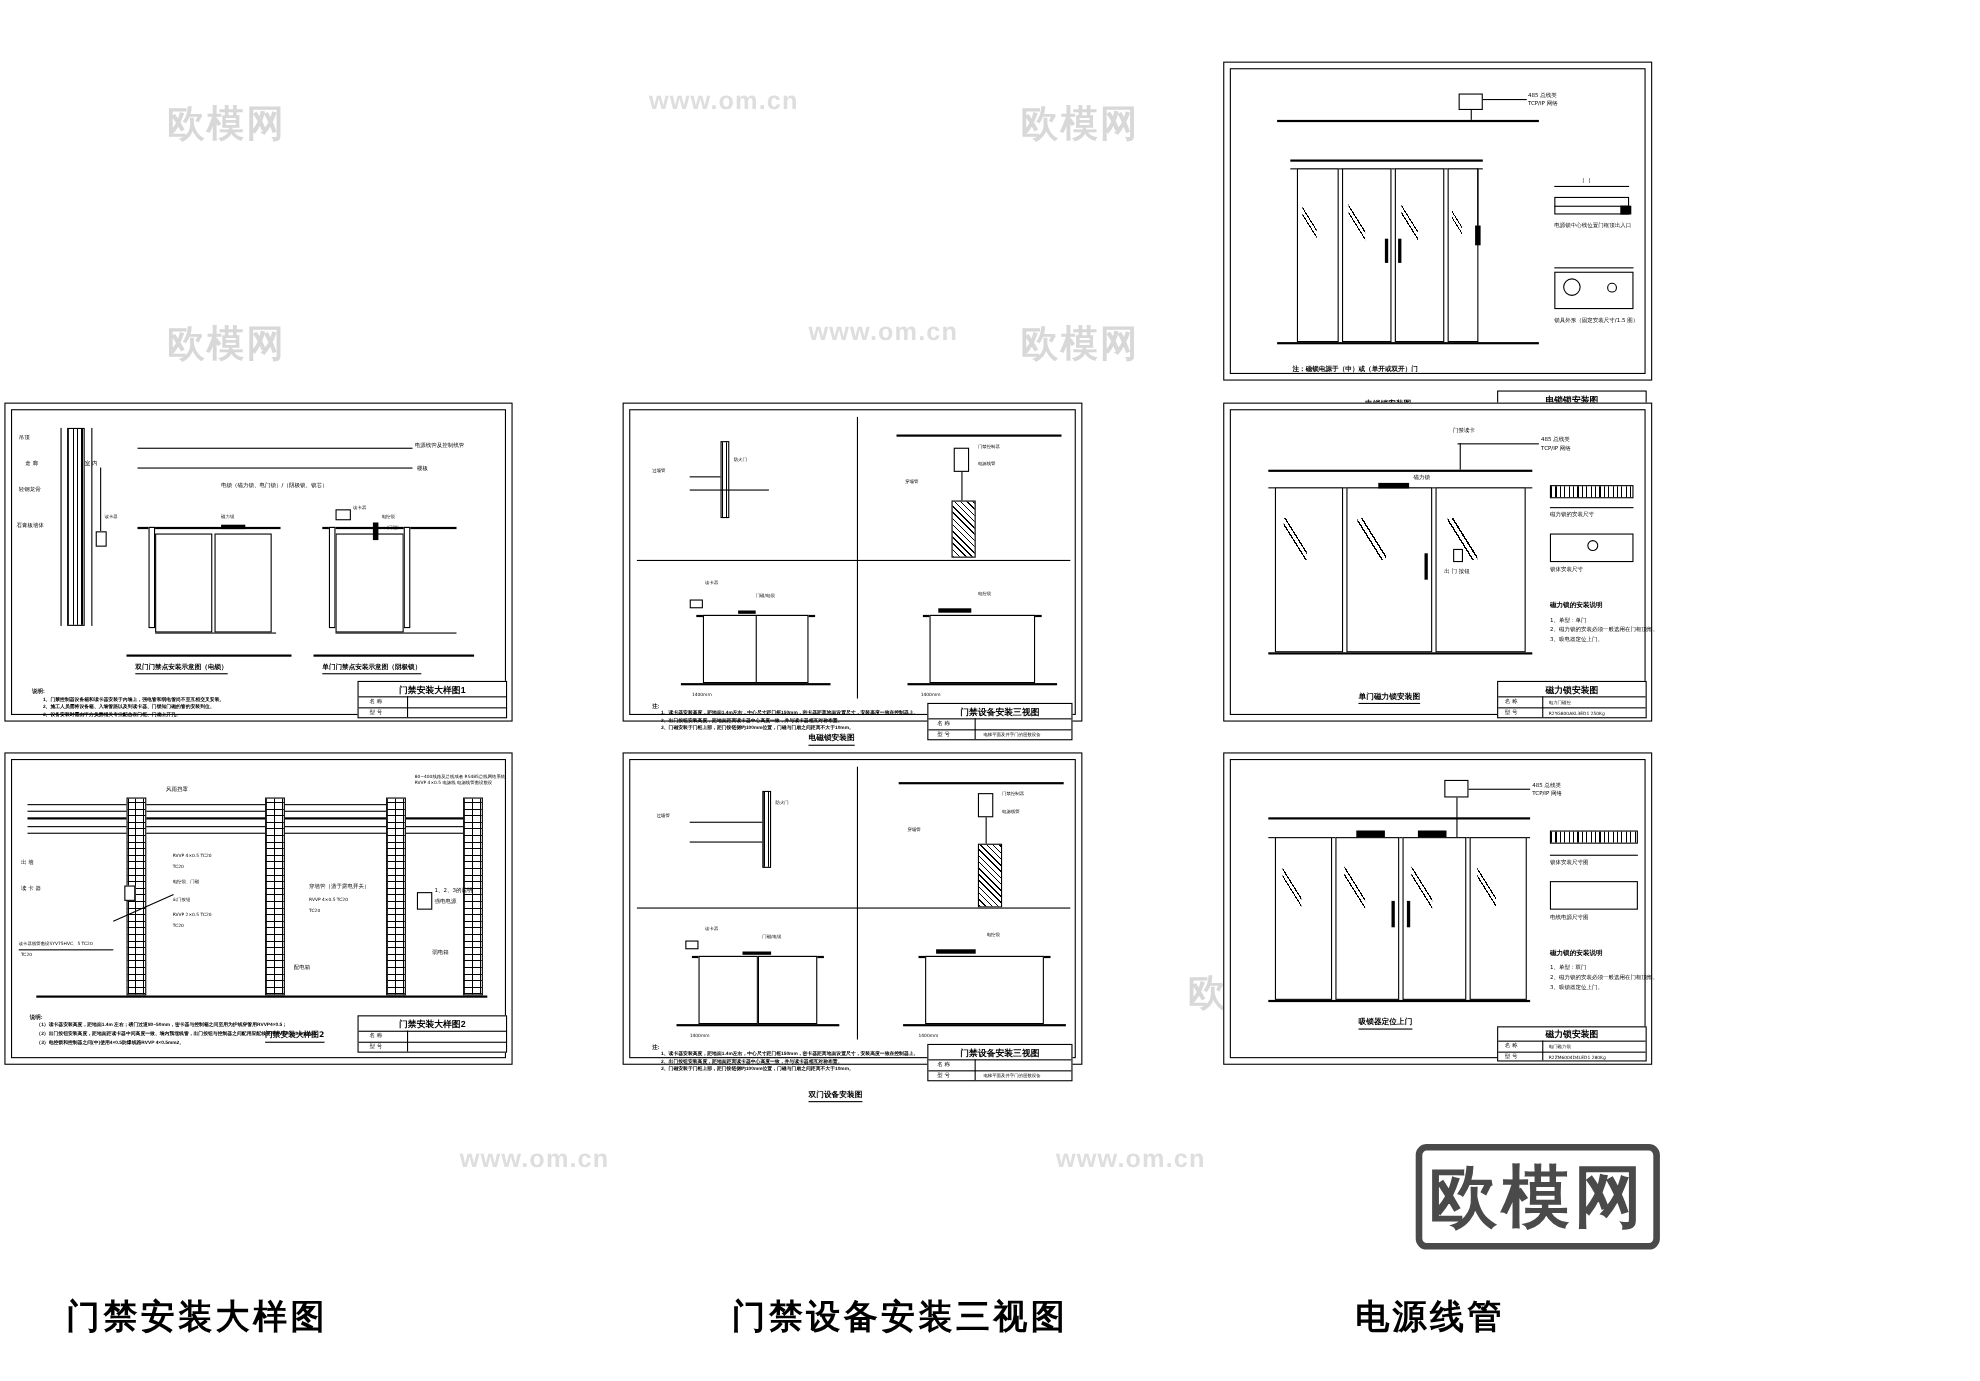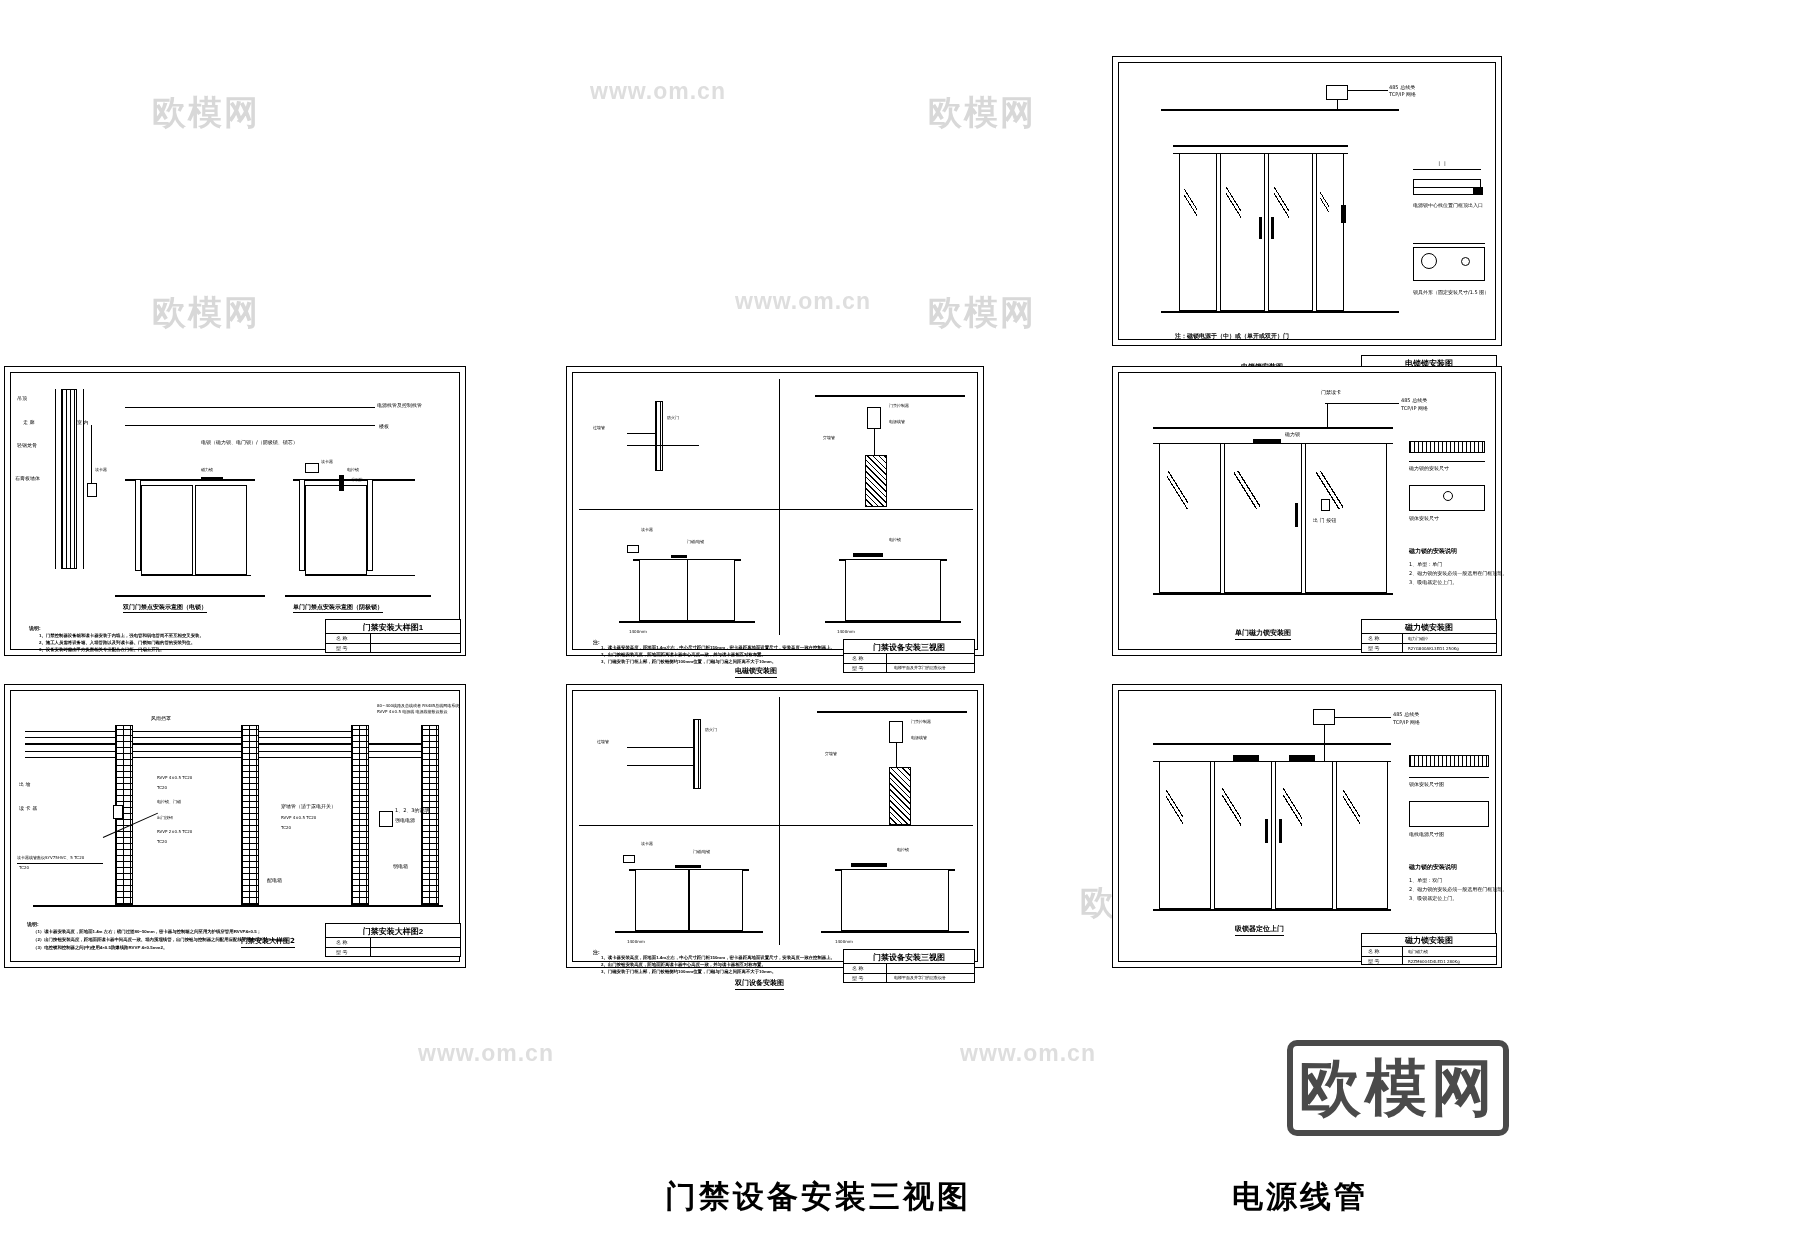--- a/index.html
+++ b/index.html
@@ -426,21 +426,21 @@
     <div class="ln hl2" style="left:254px;top:246px;width:148px;"></div>
     <div class="boxf" style="left:284px;top:178px;width:36px;height:4px;"></div>
     <div class="txt" style="left:330px;top:162px;">电控锁</div>
     <div class="txt" style="left:268px;top:254px;">1400mm</div>
 
     <div class="notes-t" style="left:26px;top:264px;">注:</div>
     <div class="notes" style="left:34px;top:270px;">1、读卡器安装高度，距地面1.4m左右，中心尺寸距门框150mm，密卡器距离地面设置尺寸，安装高度一致在控制器上。</div>
     <div class="notes" style="left:34px;top:277px;">2、出门按钮安装高度，距地面距离读卡器中心高度一致，并与读卡器相互对称布置。</div>
     <div class="notes" style="left:34px;top:284px;">3、门磁安装于门框上部，距门铰链侧约100mm位置，门磁与门扇之间距离不大于10mm。</div>
 
-    <div class="txt txt7 ul" style="left:168px;top:294px;">双门设备安装图</div>
+    <div class="txt txt7 ul" style="left:168px;top:306px;">双门设备安装图</div>
 
     <div class="tblock" style="left:276px;top:264px;width:132px;height:34px;">
       <div class="tb-title" style="top:2px;font-size:8px;">门禁设备安装三视图</div>
       <div class="tbr" style="top:13px;height:0;"></div>
       <div class="tbr" style="top:23px;height:0;"></div>
       <div class="tbc" style="left:42px;top:13px;"></div>
       <div class="txt txt5" style="left:8px;top:15px;">名  称</div>
       <div class="txt txt5" style="left:8px;top:25px;">型  号</div>
       <div class="txt" style="left:50px;top:25px;">电梯平面及井字门的层数设备</div>
     </div>
@@ -488,16 +488,17 @@
       <div class="tbr" style="top:12px;height:0;"></div>
       <div class="tbr" style="top:22px;height:0;"></div>
       <div class="tbc" style="left:40px;top:12px;"></div>
       <div class="txt txt5" style="left:6px;top:14px;">名  称</div>
       <div class="txt txt5" style="left:6px;top:24px;">型  号</div>
       <div class="txt" style="left:46px;top:15px;">电门磁力锁</div>
       <div class="txt" style="left:46px;top:25px;">R2ZM6004D4LED1 280Kg</div>
     </div>
   </div>
 
+  <div class="caption" style="left:60px;top:1176px;">门禁安装大样图</div>
   <div class="caption" style="left:665px;top:1176px;">门禁设备安装三视图</div>
   <div class="caption" style="left:1232px;top:1176px;">电源线管</div>
 
 </div>
 
 </body></html>

